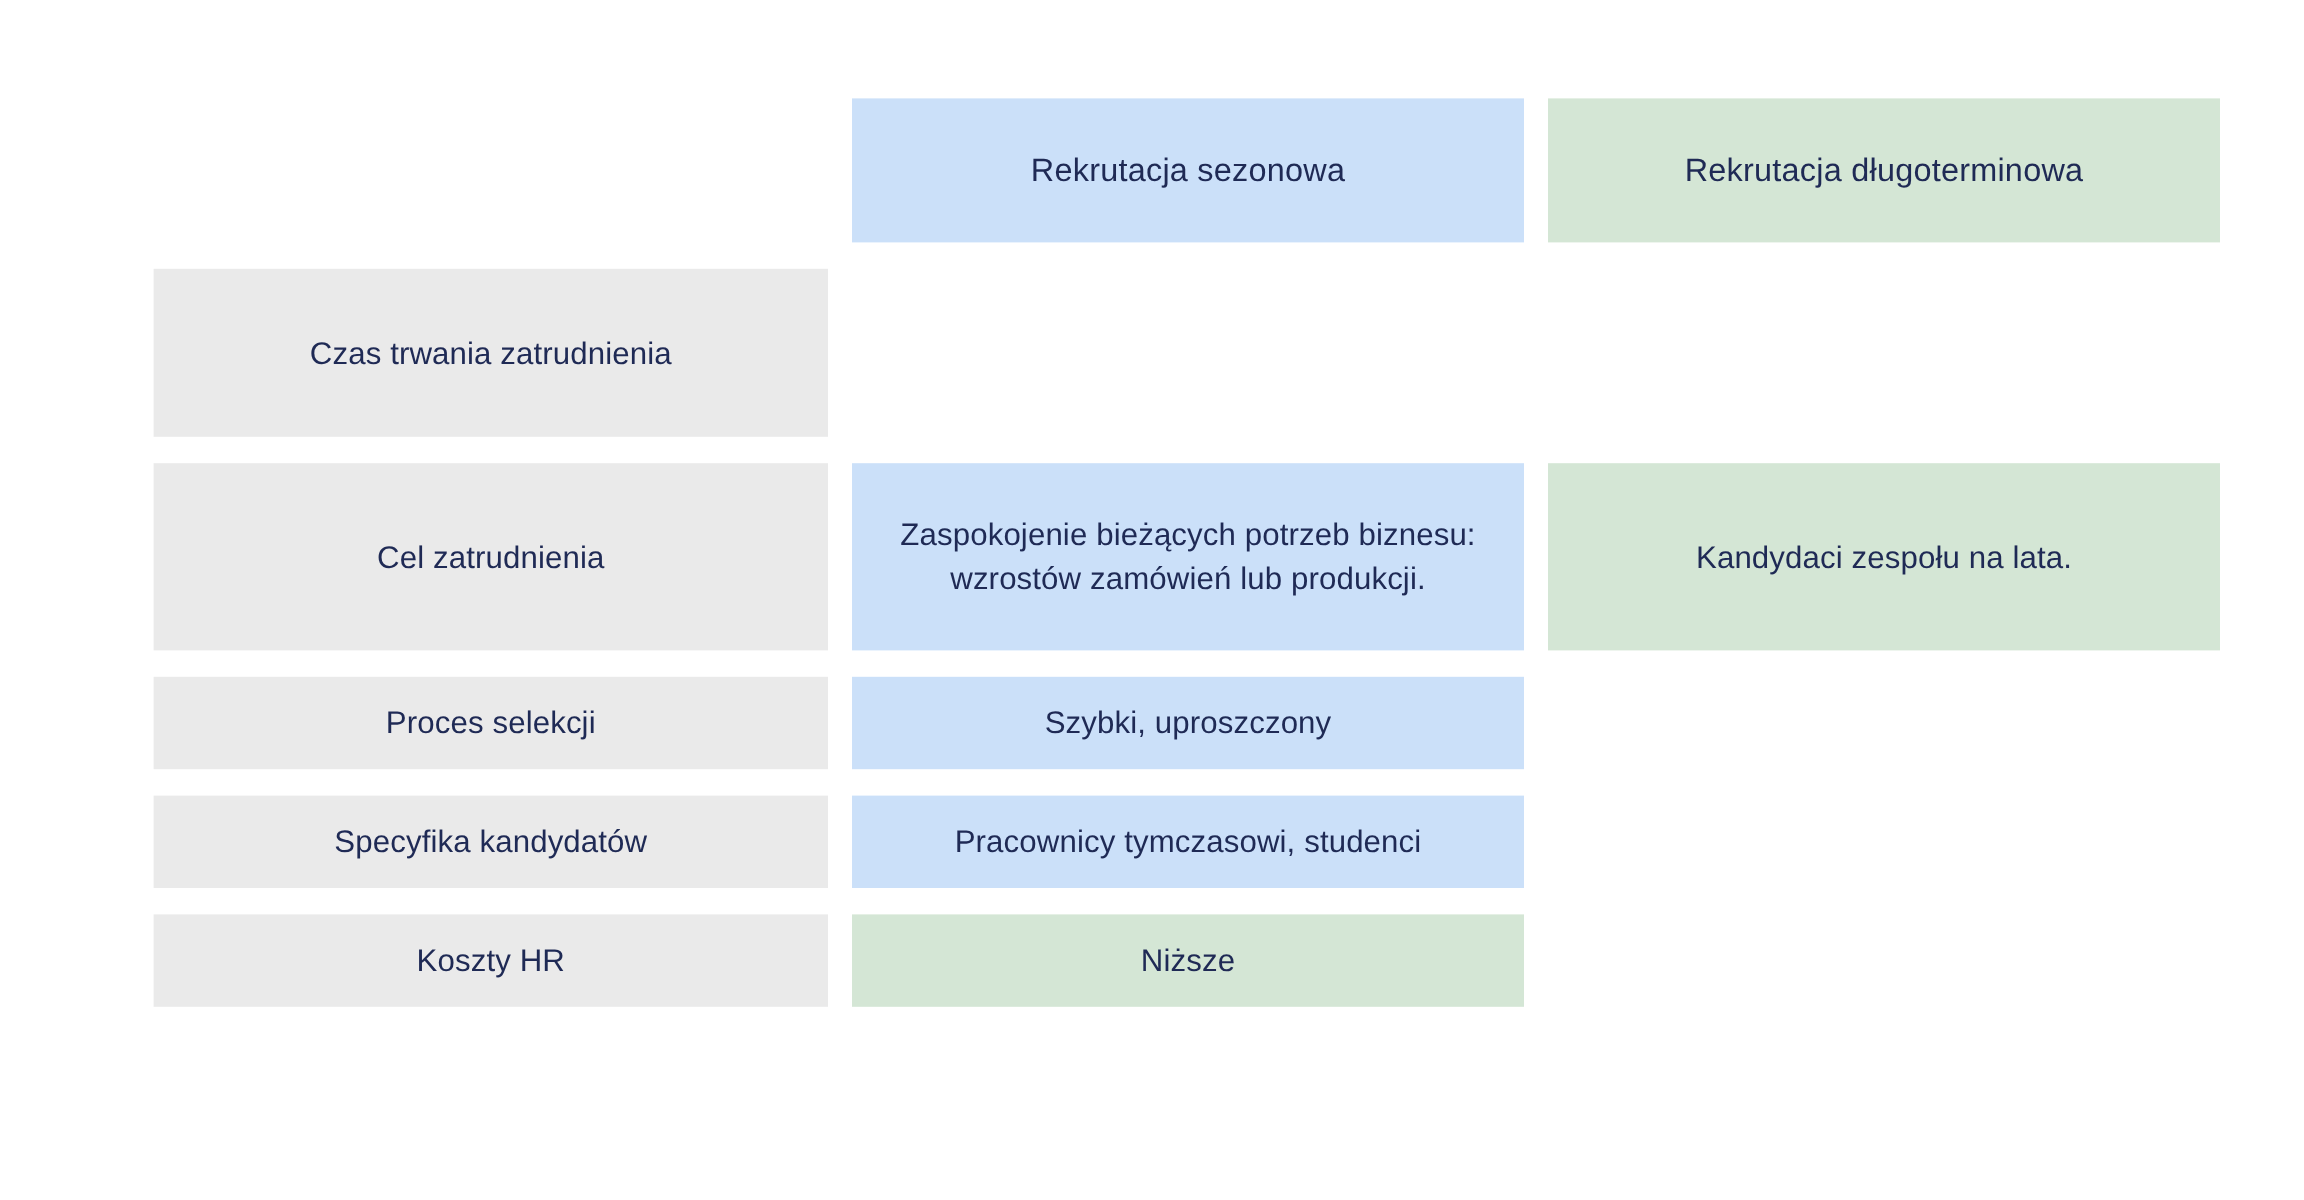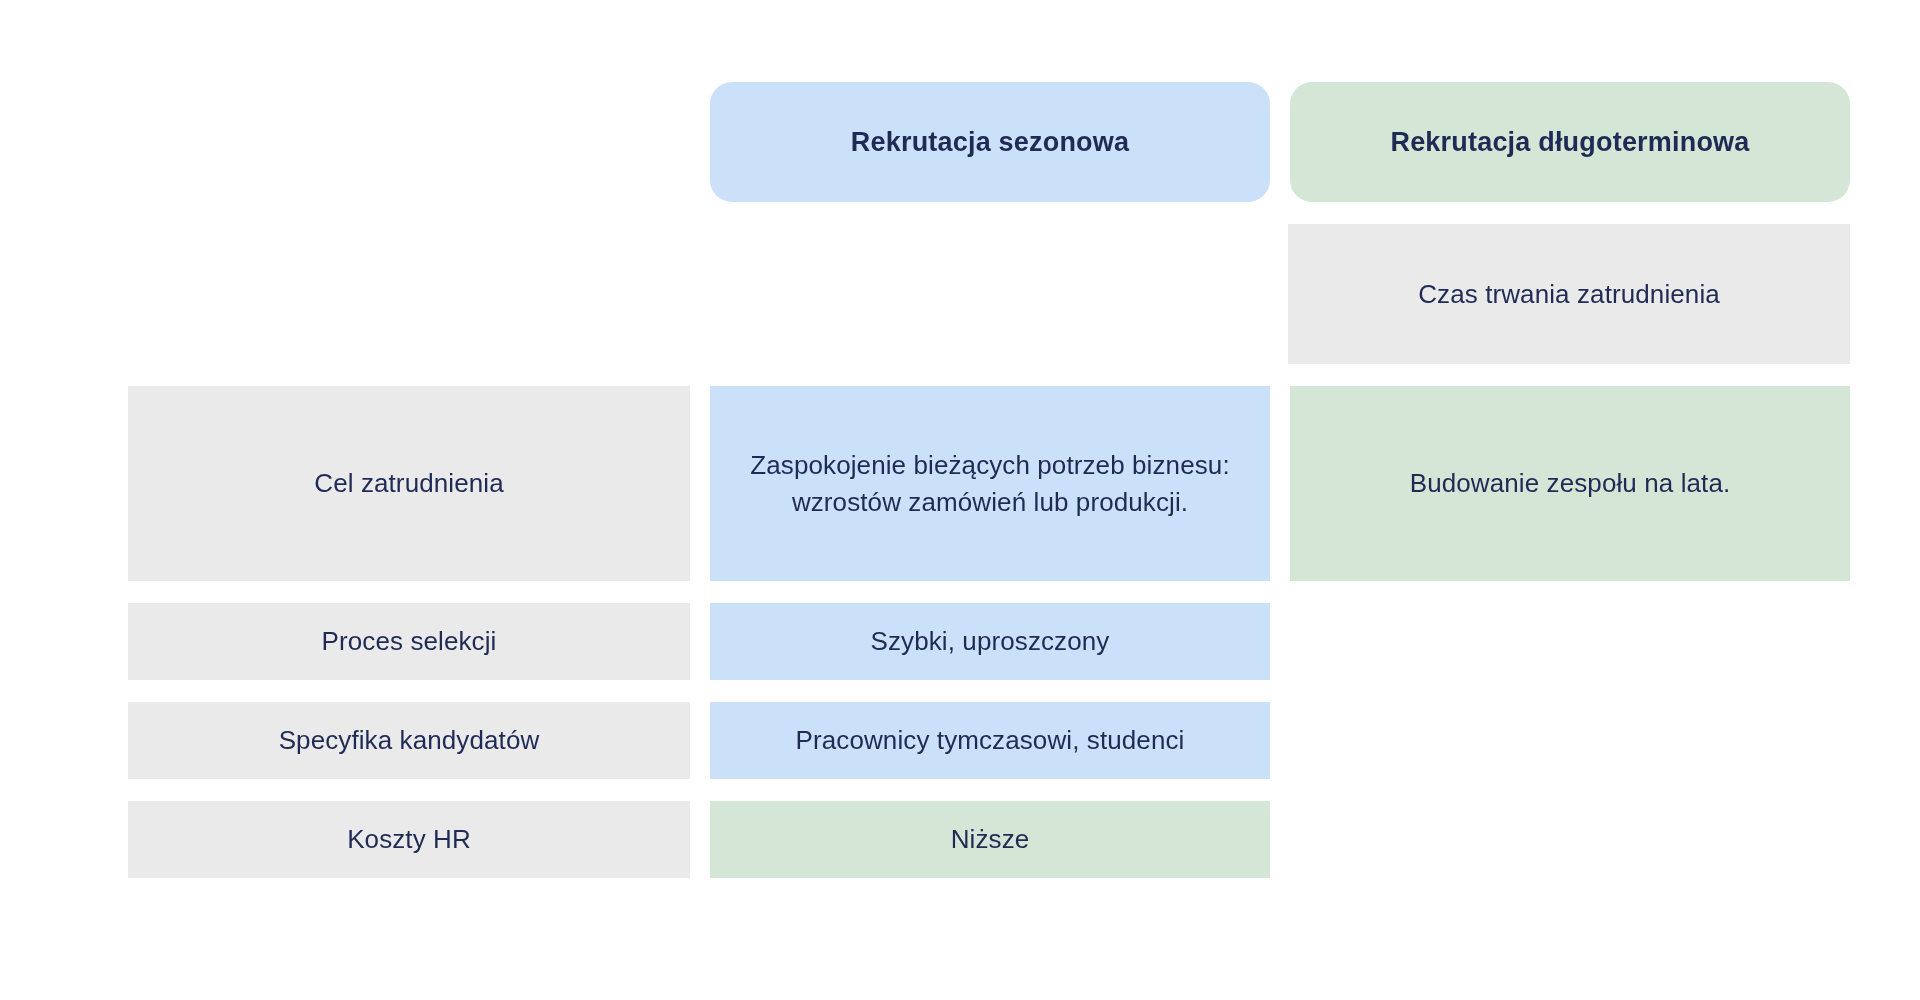--- a/index.html
+++ b/index.html
@@ -60,29 +60,28 @@
   .col-b      { width: 560px; flex: 0 0 560px; }
 
   
   .tint-label { background: #eaeaea; }
   .tint-a     { background: #cbe0f9; }
   .tint-b     { background: #d4e6d5; }
   .tint-none  { background: transparent; }
 
   
   .row-head   { height: 120px; }
-  .row-h1     { height: 140px; justify-content: flex-end; }
-  .row-h2     { height: 195px; }
+  .row-h1     { height: 140px; }
+  .row-h2     { height: 156px; }
   .row-h3     { height: 77px; }
 
   .head-cell {
-    font-weight: 700;
+    font-weight: 400;
     font-size: 27px;
     letter-spacing: 0.2px;
-    border-radius: 22px;
   }
 </style>
 </head>
 <body>
 
 <div class="page">
 
   <div class="table">
 
     <div class="row row-head">
@@ -91,21 +90,21 @@
       <div class="cell col-b tint-b head-cell">Rekrutacja długoterminowa</div>
     </div>
 
     <div class="row row-h1">
       <div class="cell col-label tint-label">Czas trwania zatrudnienia</div>
     </div>
 
     <div class="row row-h2">
       <div class="cell col-label tint-label">Cel zatrudnienia</div>
       <div class="cell col-a tint-a">Zaspokojenie bieżących potrzeb biznesu: wzrostów zamówień lub produkcji.</div>
-      <div class="cell col-b tint-b">Budowanie zespołu na lata.</div>
+      <div class="cell col-b tint-b">Kandydaci zespołu na lata.</div>
     </div>
 
     <div class="row row-h3">
       <div class="cell col-label tint-label">Proces selekcji</div>
       <div class="cell col-a tint-a">Szybki, uproszczony</div>
     </div>
 
     <div class="row row-h3">
       <div class="cell col-label tint-label">Specyfika kandydatów</div>
       <div class="cell col-a tint-a">Pracownicy tymczasowi, studenci</div>

